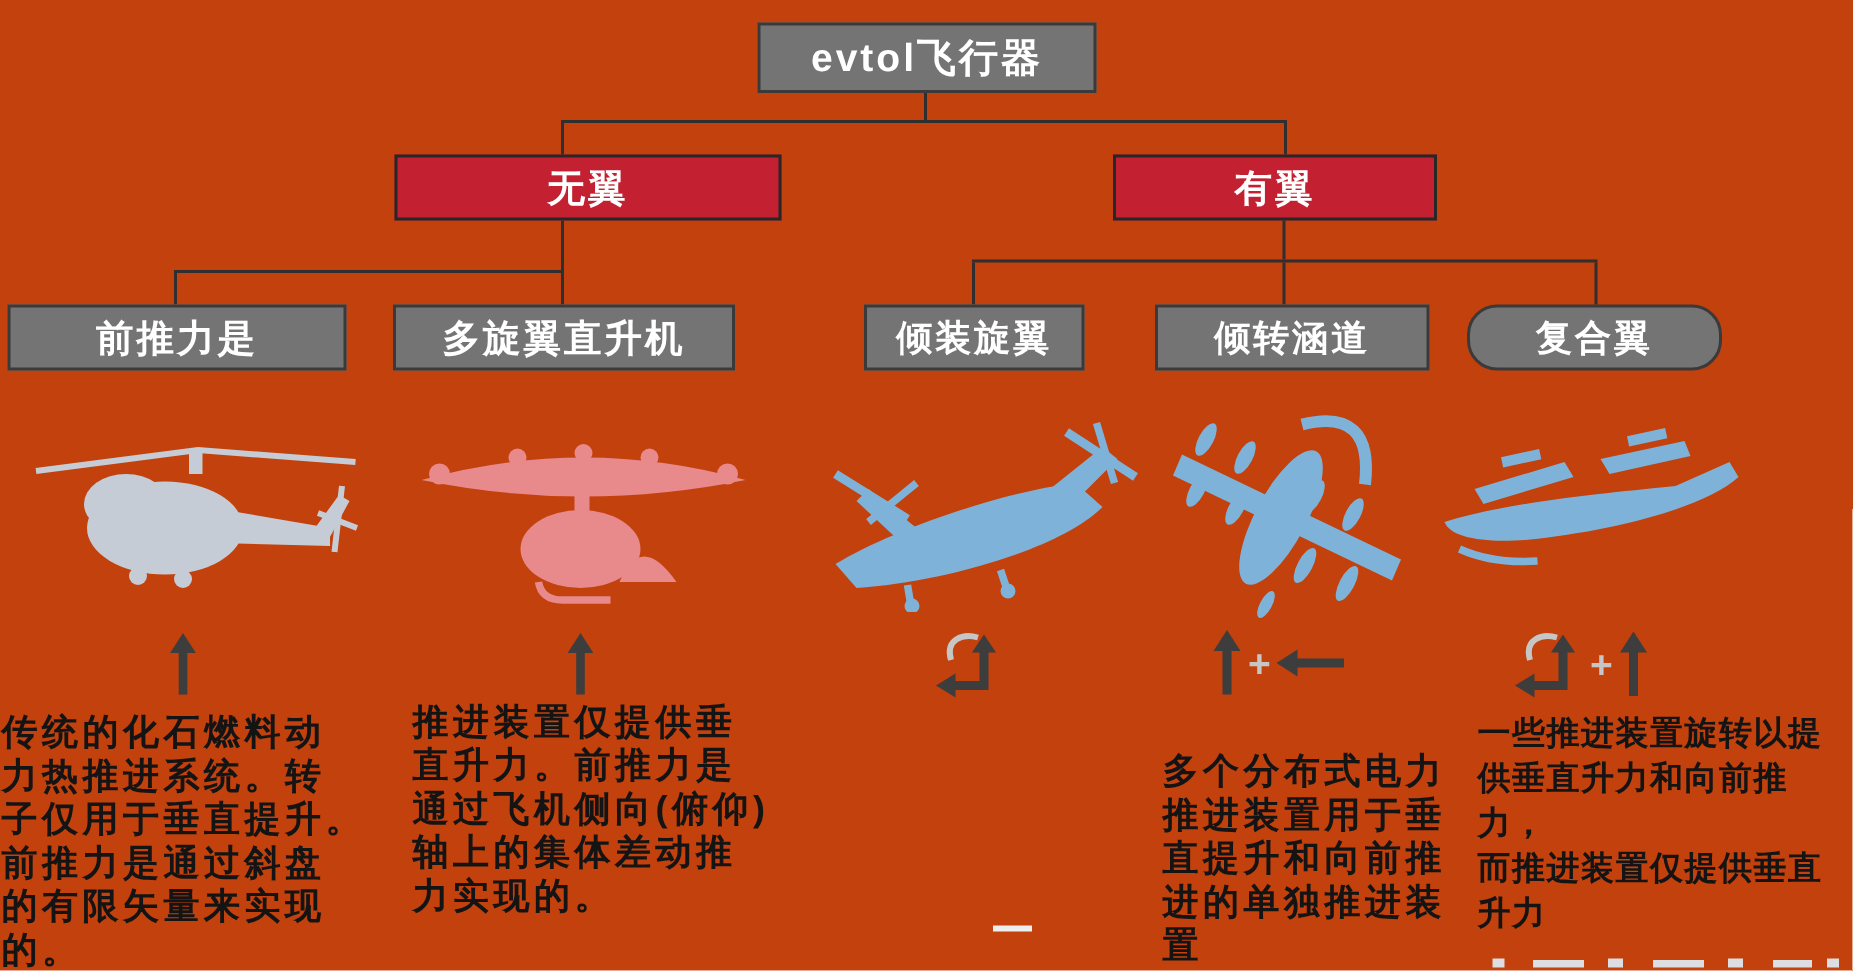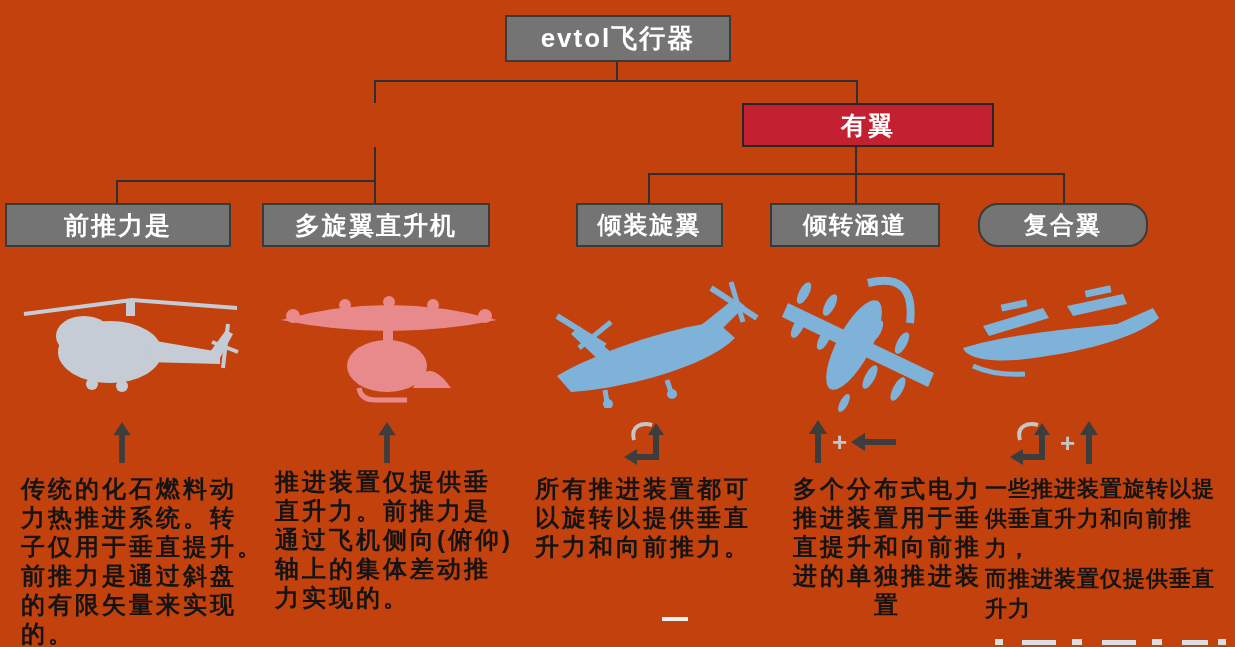--- a/index.html
+++ b/index.html
@@ -30,21 +30,24 @@
 
   <div class="node gray" style="left:505px;top:15px;width:226px;height:47px;font-size:26px;">
     <span>evtol飞行器</span>
   </div>
 
   <div class="line" style="left:616px;top:62px;width:2px;height:19px;"></div>
   <div class="line" style="left:374px;top:80px;width:484px;height:2px;"></div>
   <div class="line" style="left:374px;top:80px;width:2px;height:23px;"></div>
   <div class="line" style="left:856px;top:80px;width:2px;height:23px;"></div>
 
-  <div class="node red" style="left:742px;top:103px;width:252px;height:44px;font-size:25px;">
+  <div class="node red" style="left:263px;top:103px;width:258px;height:44px;font-size:25px;">
+    <span>无翼</span>
+  </div>
+  <div class="node red" style="left:742px;top:103px;width:216px;height:44px;font-size:25px;">
     <span>有翼</span>
   </div>
 
   <div class="line" style="left:374px;top:147px;width:2px;height:56px;"></div>
   <div class="line" style="left:116px;top:180px;width:260px;height:2px;"></div>
   <div class="line" style="left:116px;top:182px;width:2px;height:21px;"></div>
 
   <div class="line" style="left:855px;top:147px;width:2px;height:26px;"></div>
   <div class="line" style="left:648px;top:173px;width:417px;height:2px;"></div>
   <div class="line" style="left:648px;top:175px;width:2px;height:28px;"></div>
@@ -53,21 +56,21 @@
 
   <div class="node gray" style="left:5px;top:203px;width:226px;height:44px;font-size:25px;">
     <span>前推力是</span>
   </div>
   <div class="node gray" style="left:576px;top:203px;width:147px;height:44px;font-size:24px;">
     <span>倾装旋翼</span>
   </div>
   <div class="node gray" style="left:262px;top:203px;width:228px;height:44px;font-size:25px;">
     <span>多旋翼直升机</span>
   </div>
-  <div class="node gray" style="left:770px;top:203px;width:170px;height:44px;font-size:24px;">
+  <div class="node gray" style="left:770px;top:203px;width:183px;height:44px;font-size:24px;">
     <span>倾转涵道</span>
   </div>
   <div class="node gray" style="left:978px;top:203px;width:170px;height:44px;font-size:24px;border-radius:20px;">
     <span>复合翼</span>
   </div>
 
   <svg style="position:absolute;left:22px;top:272px;" width="218" height="132" viewBox="0 0 218 132">
     <g fill="var(--heli)" stroke="var(--heli)">
       <path d="M2 42 L110 28 L215 36" fill="none" stroke-width="4"></path>
       <rect x="104" y="28" width="9" height="16" stroke="none"></rect>
@@ -183,35 +186,32 @@
       <polygon points="26,15 42,15 34,3" fill="var(--arrow-dark)"></polygon>
       <polygon points="15,29 15,45 2,37" fill="var(--arrow-dark)"></polygon>
     </svg>
     <span class="plus">+</span>
     <svg width="20" height="44" viewBox="0 0 20 44">
       <path d="M10 10 L10 43" stroke="var(--arrow-dark)" stroke-width="6"></path>
       <polygon points="1,14 19,14 10,0" fill="var(--arrow-dark)"></polygon>
     </svg>
   </div>
 
-  <div class="desc" style="left:21px;top:474px;width:250px;">传统的化石燃料动
+  <div class="desc" style="left:1px;top:474px;width:250px;">传统的化石燃料动
 力热推进系统。转
 子仅用于垂直提升。
 前推力是通过斜盘
 的有限矢量来实现
 的。</div>
   <div class="desc" style="left:275px;top:467px;width:250px;">推进装置仅提供垂
 直升力。前推力是
 通过飞机侧向(俯仰)
 轴上的集体差动推
 力实现的。</div>
-  <div class="desc" style="left:535px;top:474px;width:255px;">所有推进装置都可
-以旋转以提供垂直
-升力和向前推力。</div>
-  <div class="desc" style="left:775px;top:474px;width:225px;text-align:center;">多个分布式电力
+  <div class="desc" style="left:775px;top:500px;width:225px;">多个分布式电力
 推进装置用于垂
 直提升和向前推
 进的单独推进装
 置</div>
   <div class="desc small" style="left:985px;top:474px;width:252px;">一些推进装置旋转以提
 供垂直升力和向前推力，
 而推进装置仅提供垂直
 升力</div>
 
   <div class="frag" style="left:662px;top:617px;width:26px;height:4px;background:#eceef0;"></div>

